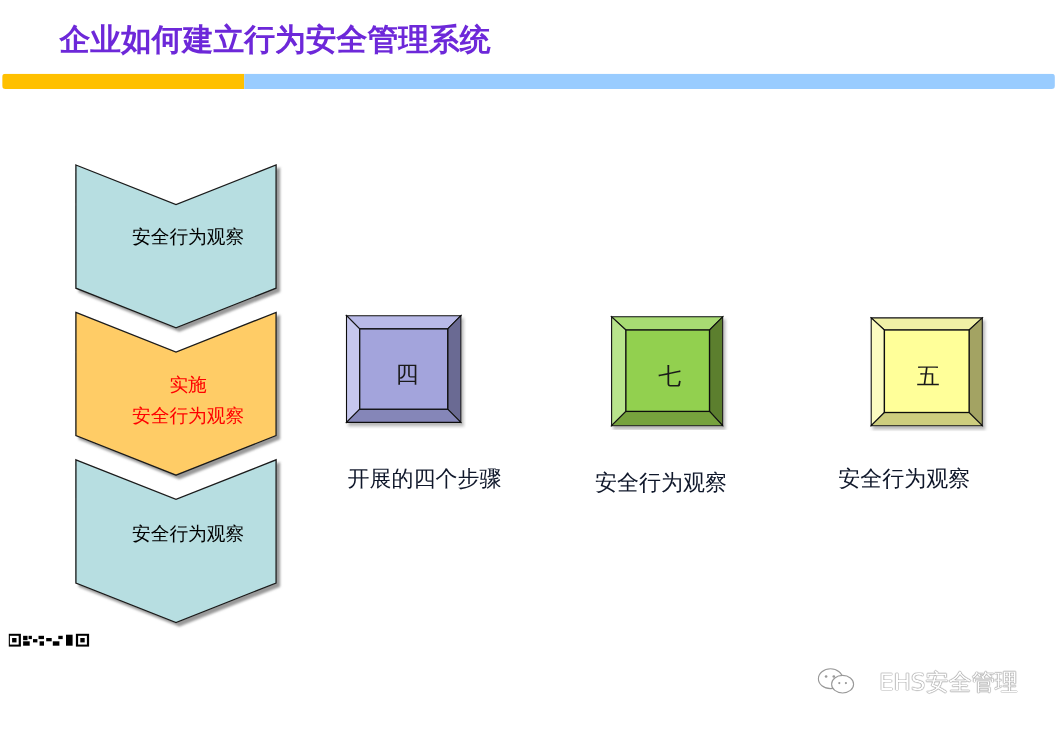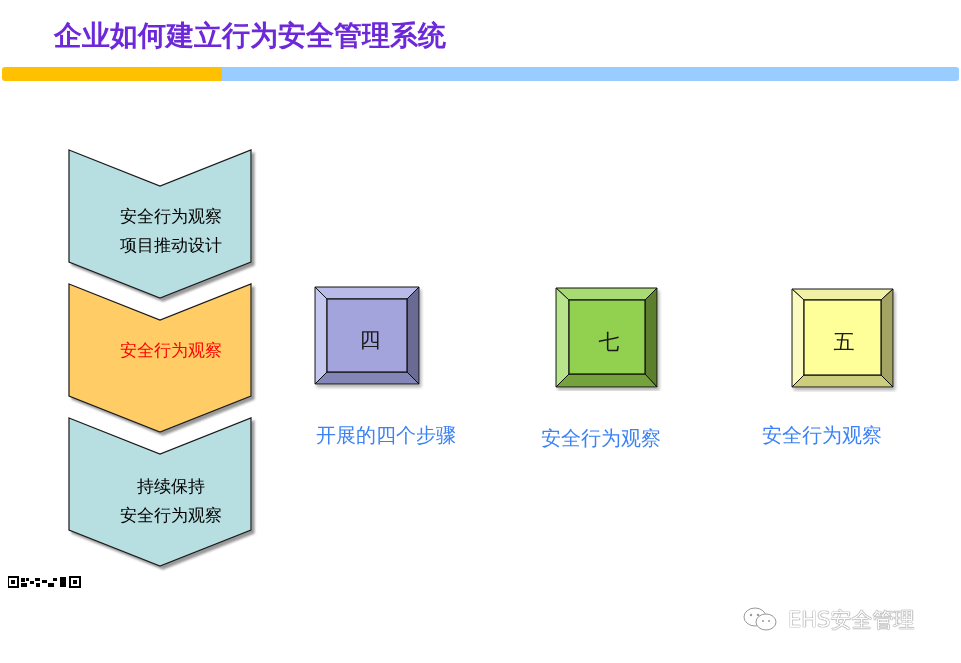--- a/index.html
+++ b/index.html
@@ -27,29 +27,29 @@
     }
 
     .bevel {
       position: absolute;
     }
     .bevel-glyph {
       position: absolute; font-family: "DejaVu Serif", "Liberation Serif", serif;
       font-size: 21px; color: #1a1a1a; text-align: center;
     }
     .item-label {
-      position: absolute; font-size: 20px; color: #3b82f6; white-space: nowrap;
+      position: absolute; font-size: 20px; color: #0f172a; white-space: nowrap;
       line-height: 24px;
     }
     .qr-strip {
       position: absolute; left: 8px; top: 576px; width: 80px; height: 12px;
     }
     .watermark {
       position: absolute; left: 742px; top: 605px; height: 30px;
-      display: flex; align-items: center; gap: 8px;
+      display: flex; align-items: center; gap: 19px;
     }
     .watermark-text {
       font-size: 21px; color: #ffffff;
       text-shadow: 0 0 1px #888, 0 0 1px #888, 0 0 1px #888;
       white-space: nowrap;
     }
   </style>
 </head>
 <body>
 
@@ -66,27 +66,26 @@
       <feDropShadow dx="3" dy="3" stdDeviation="1.2" flood-color="#777" flood-opacity="0.75"></feDropShadow>
     </filter>
   </defs>
   <polygon filter="url(#sh)" points="69,150 160,186 251,150 251,262 160,298 69,262" fill="#B7DEE1" stroke="#1a1a1a" stroke-width="1.2"></polygon>
   <polygon filter="url(#sh)" points="69,284 160,320 251,284 251,396 160,432 69,396" fill="#FFCC66" stroke="#1a1a1a" stroke-width="1.2"></polygon>
   <polygon filter="url(#sh)" points="69,418 160,454 251,418 251,530 160,566 69,530" fill="#B7DEE1" stroke="#1a1a1a" stroke-width="1.2"></polygon>
 </svg>
 
 <div class="chev-text" style="top:202px;color:#000">
   <div>安全行为观察</div>
-  <div>项目推动设计</div>
 </div>
 <div class="chev-text" style="top:336px;color:#FF0000">
+  <div>实施</div>
   <div>安全行为观察</div>
 </div>
 <div class="chev-text" style="top:472px;color:#000">
-  <div>持续保持</div>
   <div>安全行为观察</div>
 </div>
 
 <svg class="bevel" style="left:312px;top:284px" width="112" height="106" viewBox="0 0 112 106">
   <g transform="translate(3,3)" filter="url(#sh2)">
     <polygon points="0,0 104,0 92,12 12,12" fill="#B9BAE8" stroke="#111" stroke-width="1"></polygon>
     <polygon points="0,0 12,12 12,85 0,97" fill="#C6C7EE" stroke="#111" stroke-width="1"></polygon>
     <polygon points="104,0 104,97 92,85 92,12" fill="#6A6B93" stroke="#111" stroke-width="1"></polygon>
     <polygon points="0,97 12,85 92,85 104,97" fill="#8586B8" stroke="#111" stroke-width="1"></polygon>
     <rect x="12" y="12" width="80" height="73" fill="#A3A4DC" stroke="#111" stroke-width="1.2"></rect>

